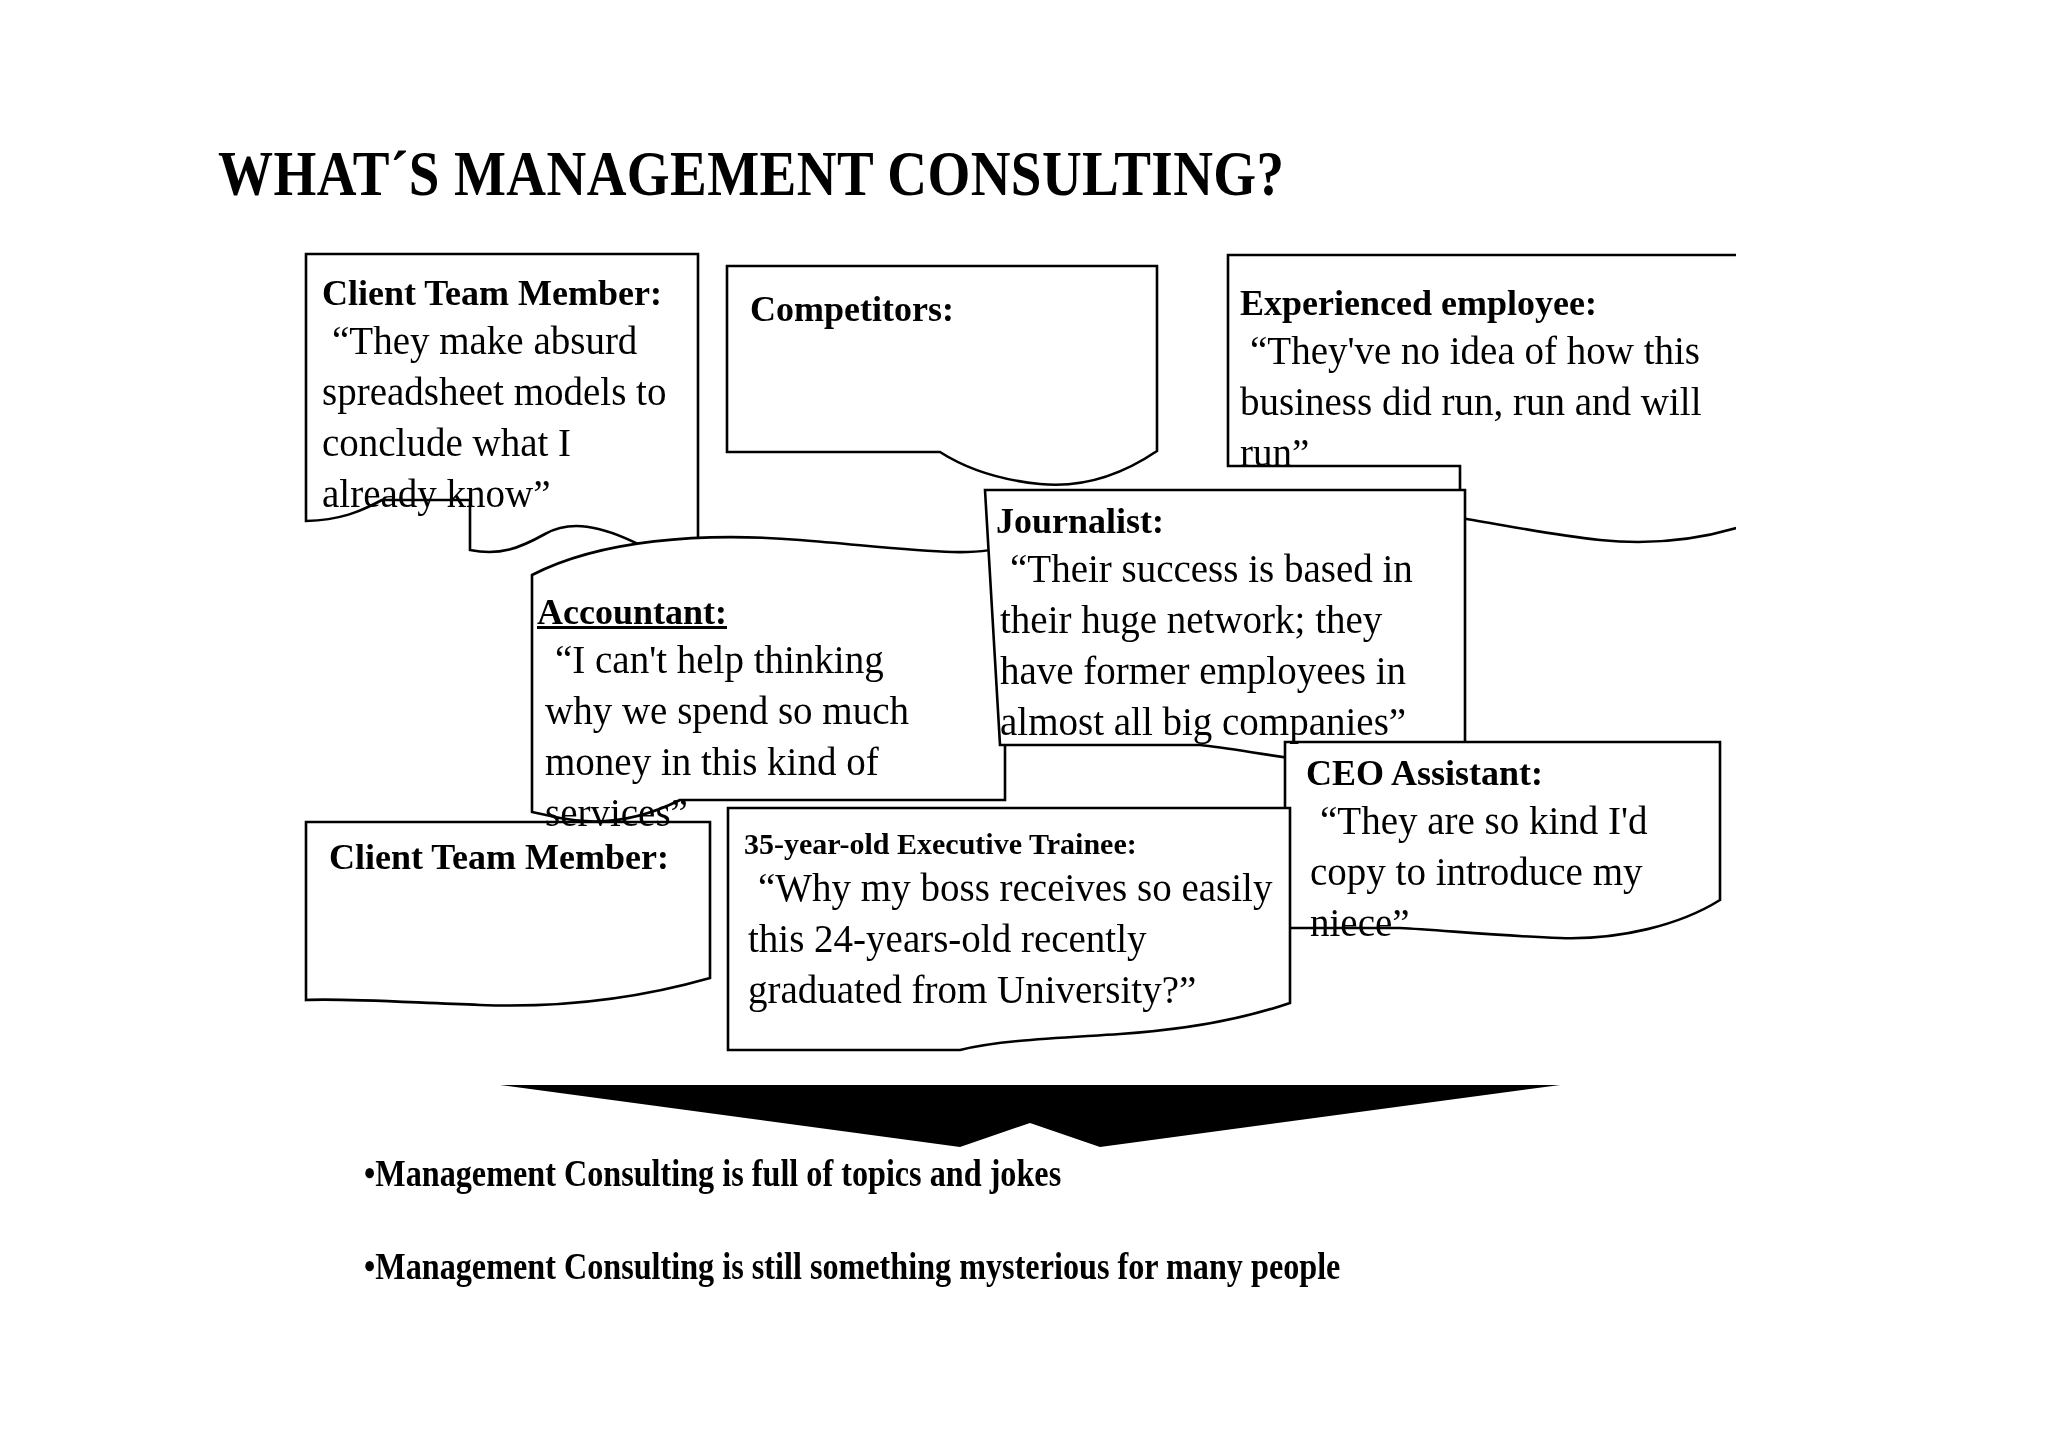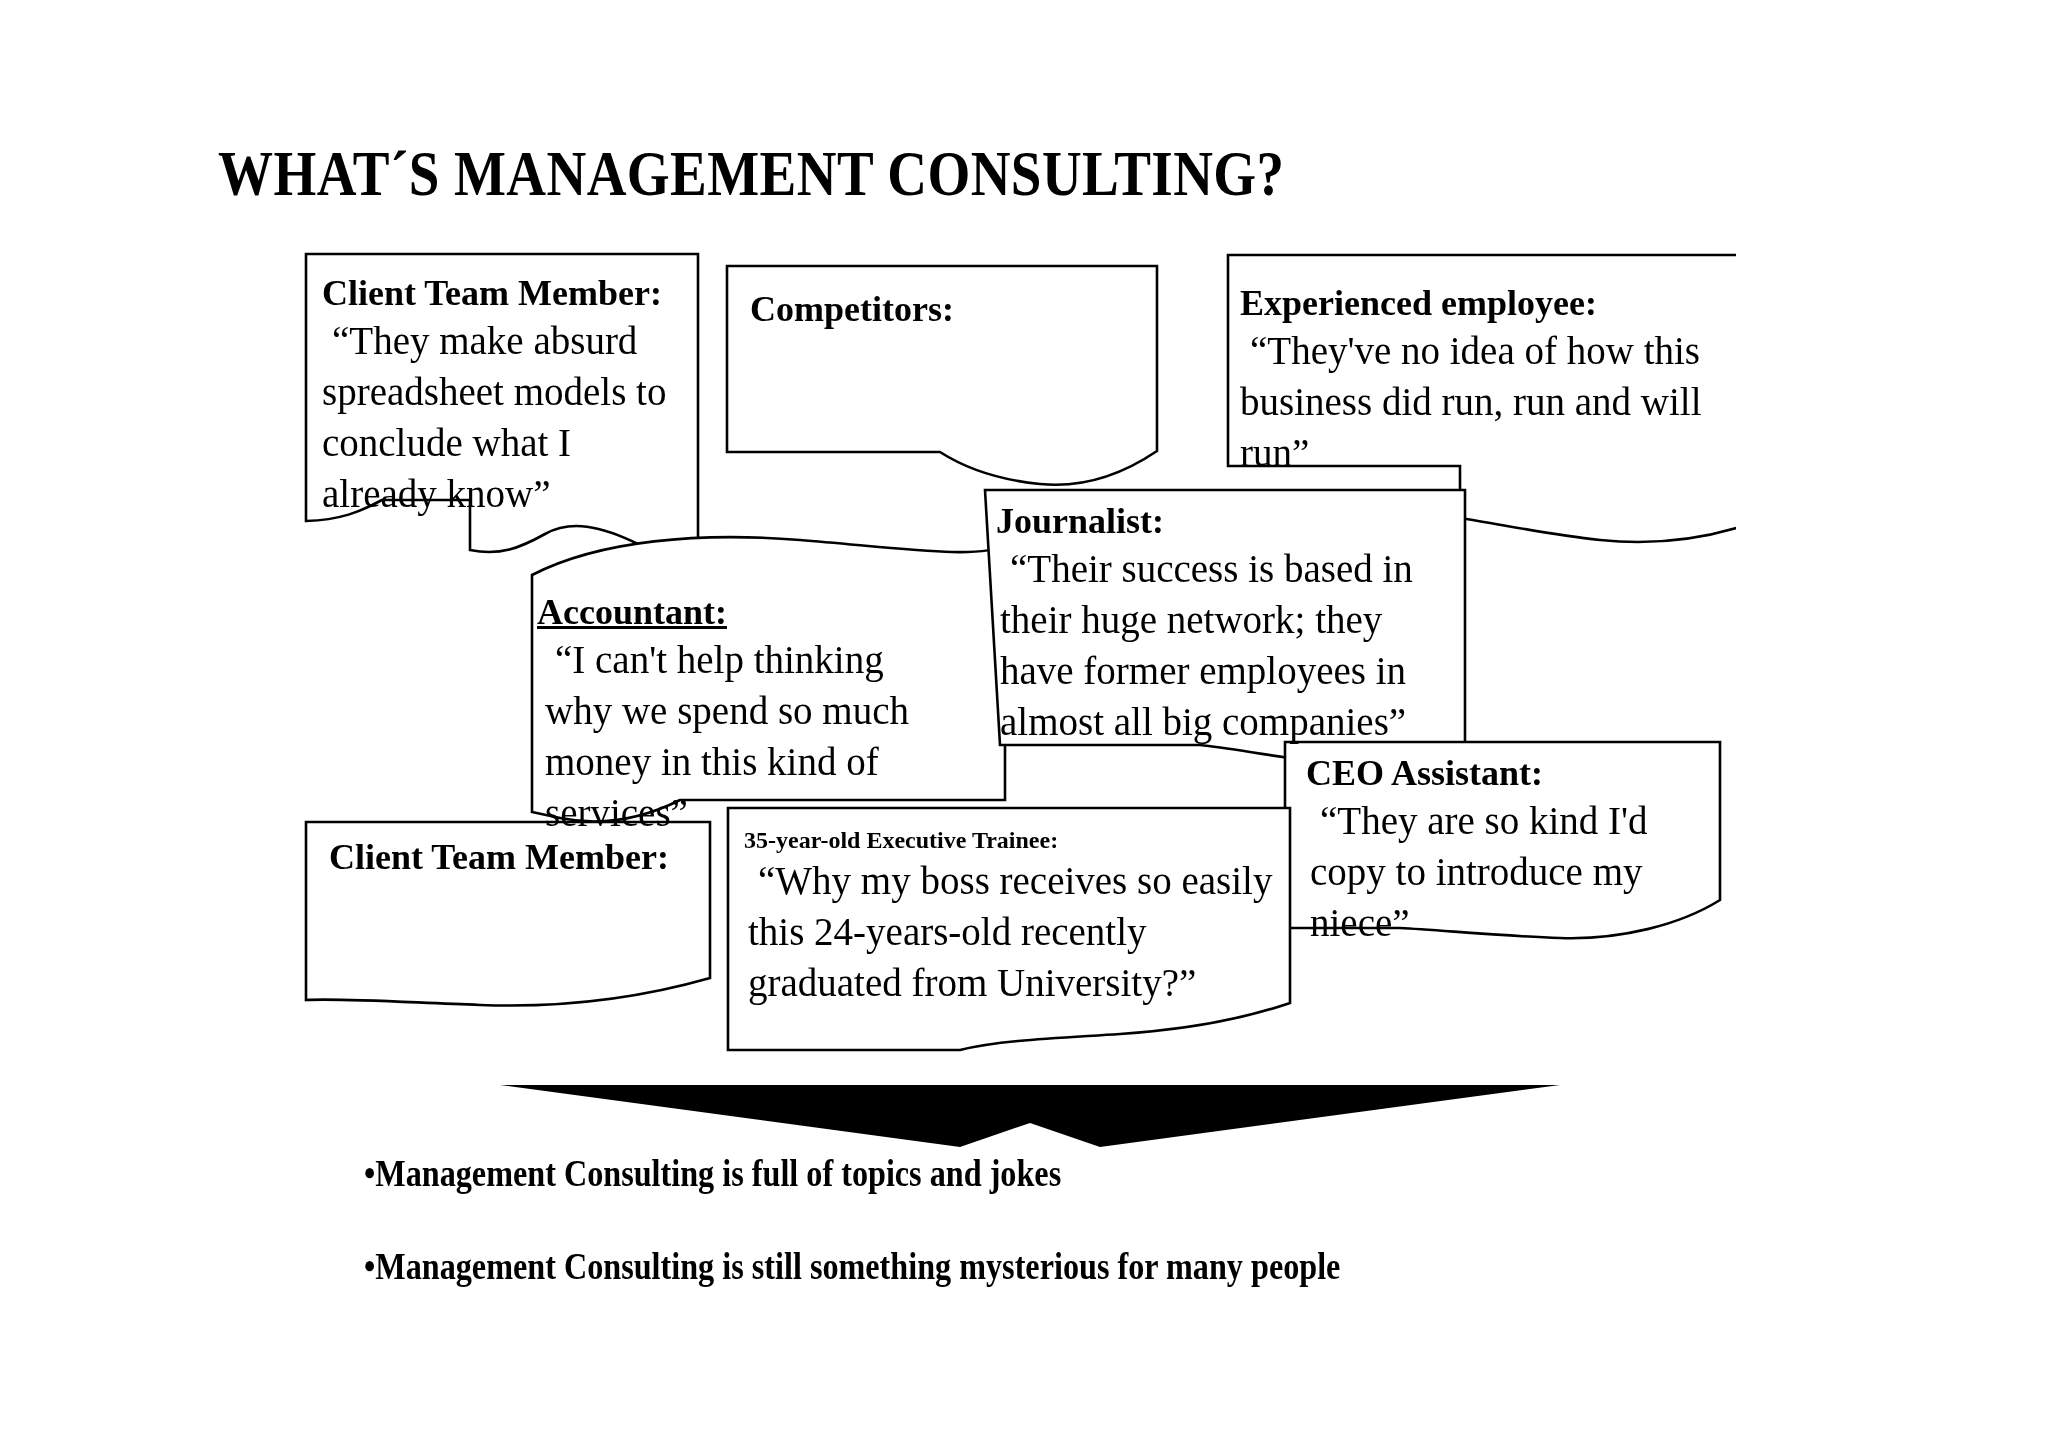--- a/index.html
+++ b/index.html
@@ -72,21 +72,21 @@
   #bt-experienced  { left: 1240px; top: 282px; width: 490px; }
   #bt-accountant   { left: 545px; top: 591px; width: 400px; }
   #bt-journalist   { left: 1000px; top: 500px; width: 425px; }
   #bt-ceo          { left: 1310px; top: 752px; width: 390px; }
   #bt-client2      { left: 333px; top: 836px; width: 380px; }
   #bt-trainee      { left: 748px; top: 826px; width: 545px; }
 
   #bt-accountant .bubble-speaker { margin-left: -8px; text-decoration: underline; }
   #bt-journalist .bubble-speaker { margin-left: -4px; }
   #bt-ceo .bubble-speaker { margin-left: -4px; }
-  #bt-trainee .bubble-speaker { margin-left: -4px; font-size: 24px; }
+  #bt-trainee .bubble-speaker { margin-left: -4px; font-size: 30px; }
   #bt-client2 .bubble-speaker { margin-left: -4px; }
 
   
   #chevron {
     position: absolute;
     left: 500px;
     top: 1085px;
     width: 1060px;
     height: 62px;
   }

